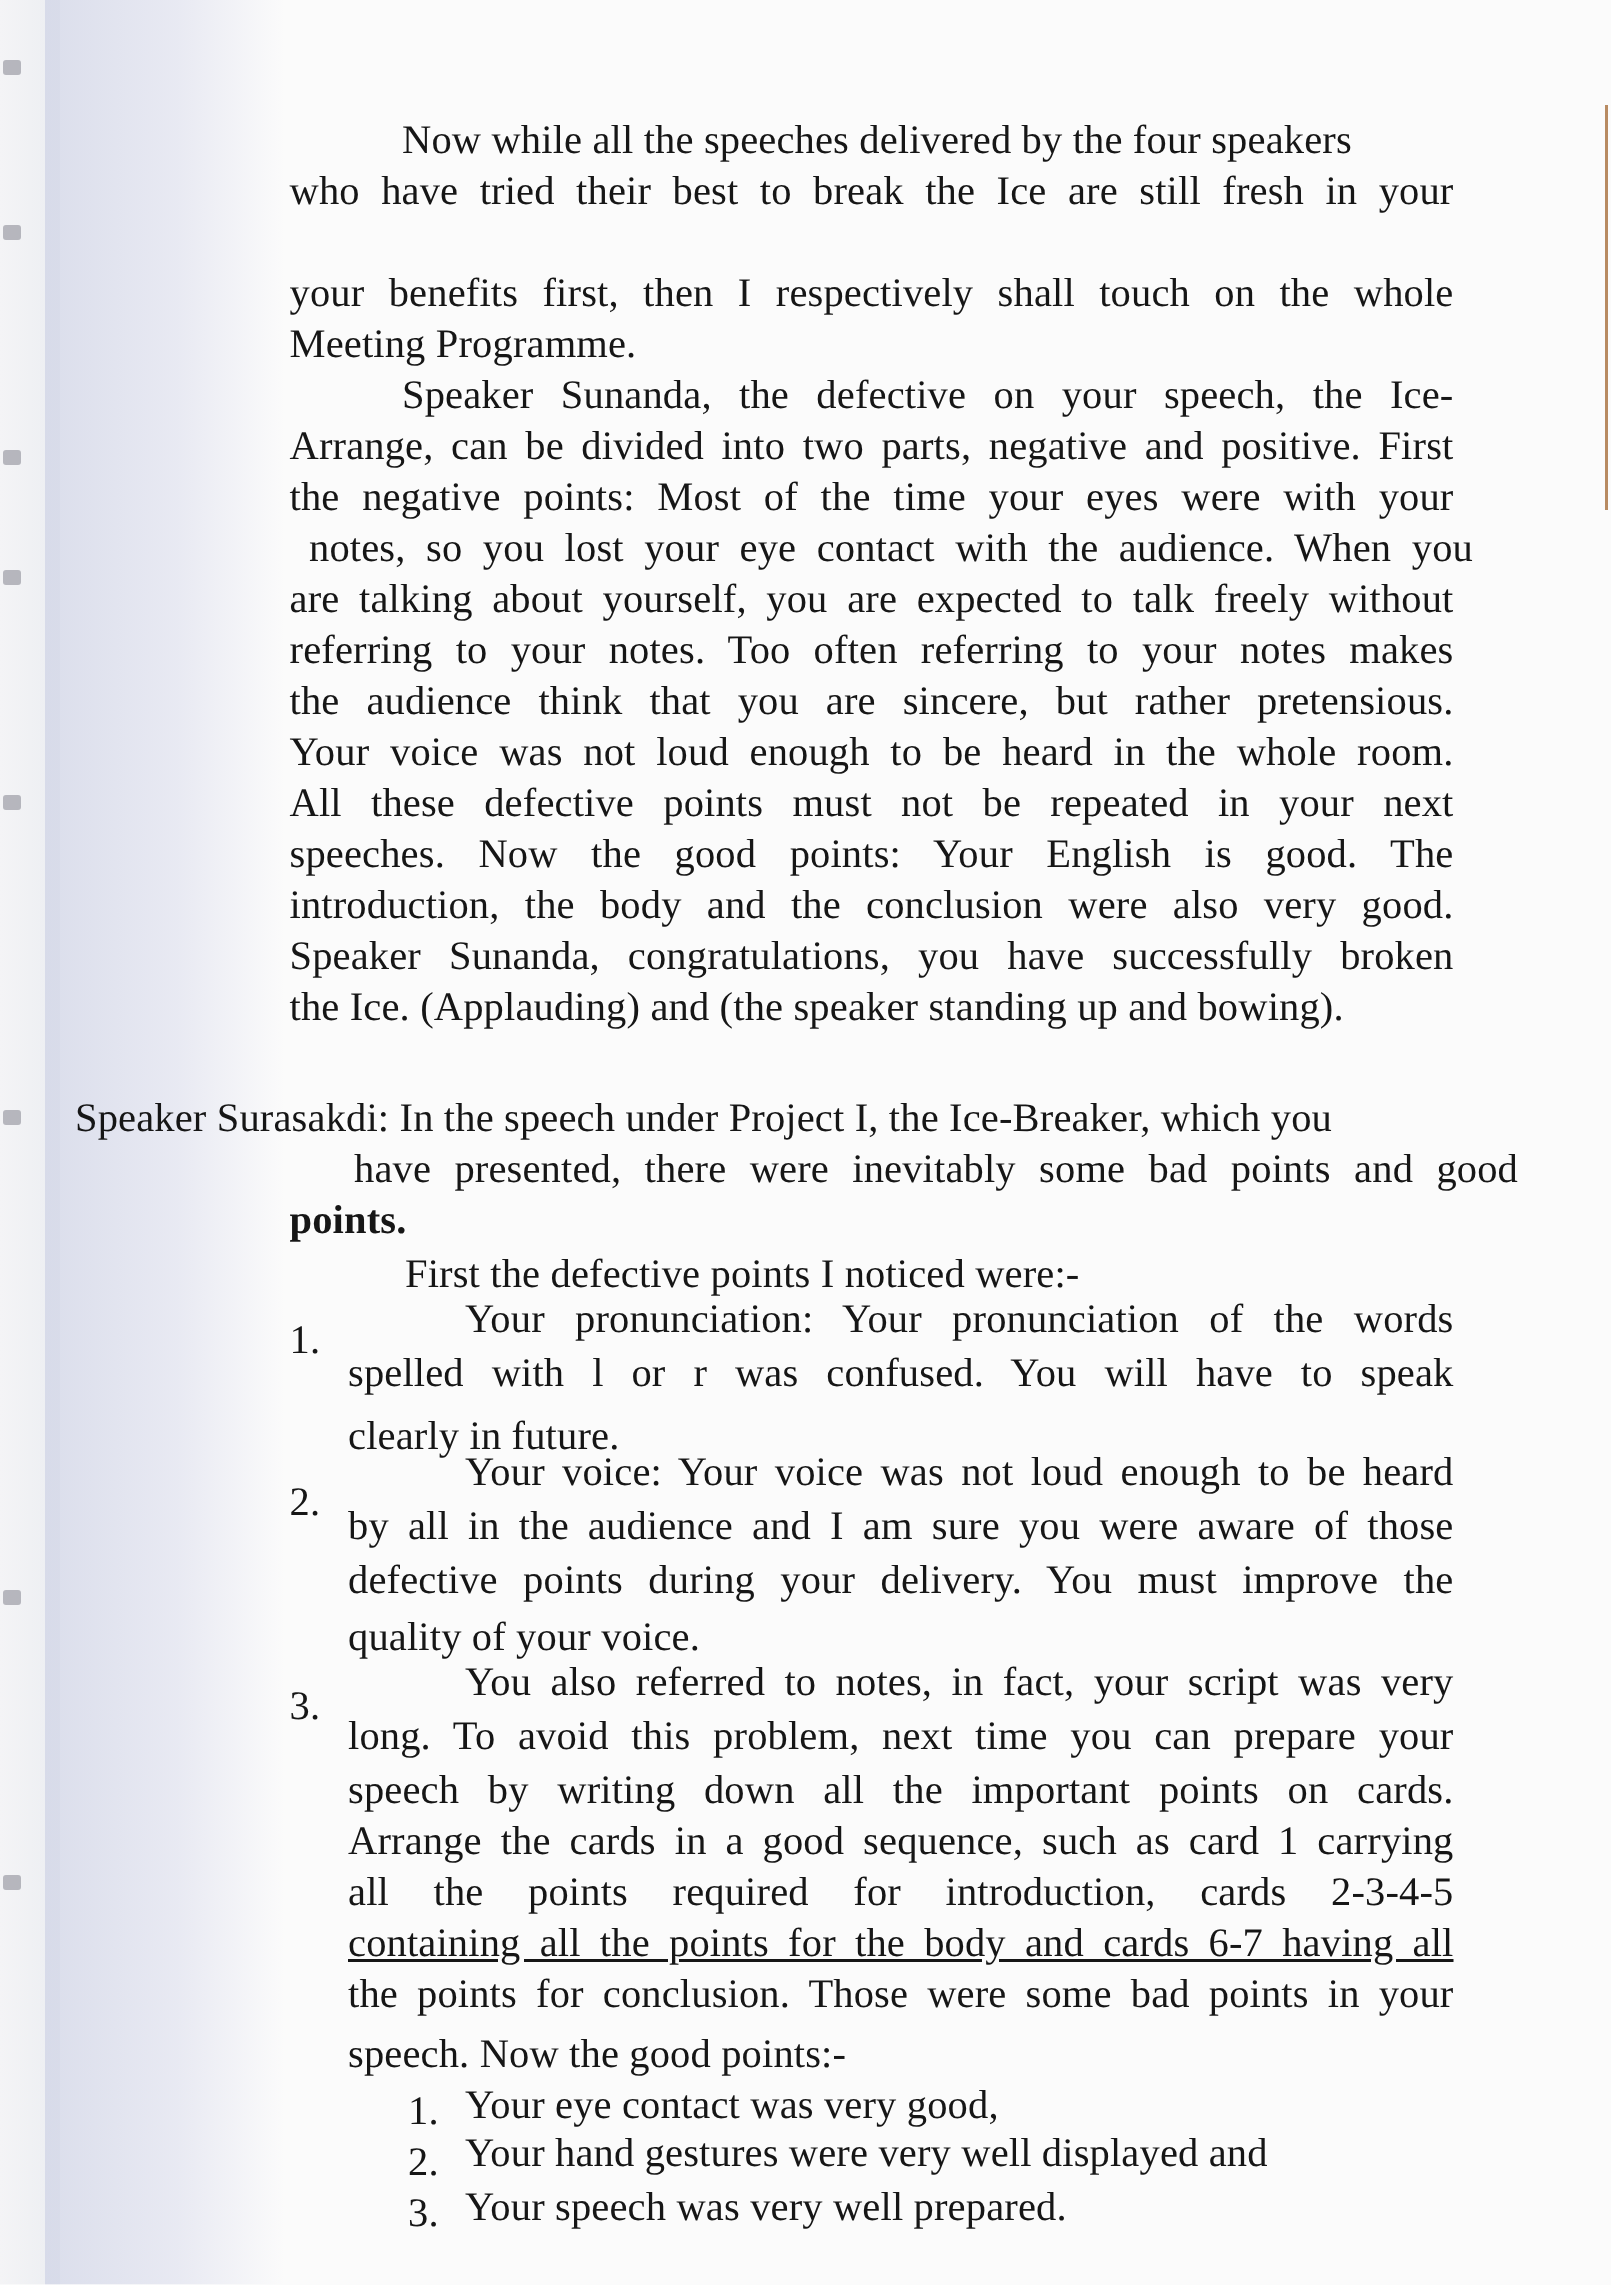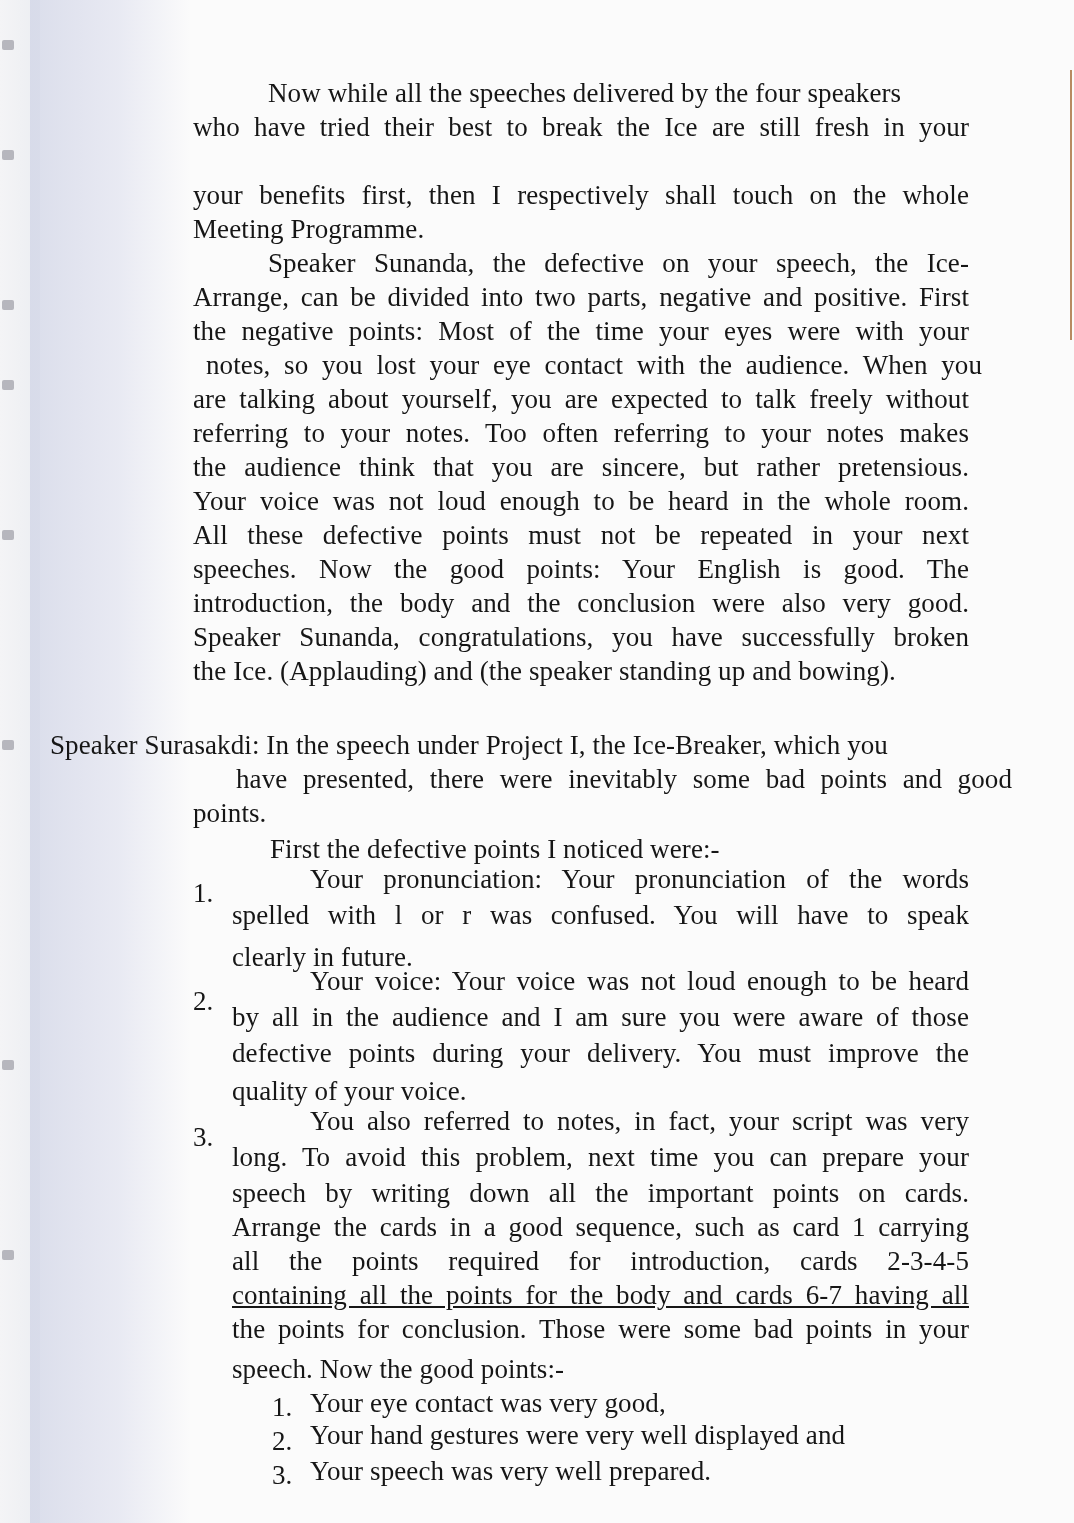--- a/index.html
+++ b/index.html
@@ -65,21 +65,21 @@
   <div class="line just" style="left:193px;top:450px;width:776px;">the audience think that you are sincere, but rather pretensious.</div>
   <div class="line just" style="left:193px;top:484px;width:776px;">Your voice was not loud enough to be heard in the whole room.</div>
   <div class="line just" style="left:193px;top:518px;width:776px;">All these defective points must not be repeated in your next</div>
   <div class="line just" style="left:193px;top:552px;width:776px;">speeches. Now the good points: Your English is good. The</div>
   <div class="line just" style="left:193px;top:586px;width:776px;">introduction, the body and the conclusion were also very good.</div>
   <div class="line just" style="left:193px;top:600px;width:776px;margin-top:20px;">Speaker Sunanda, congratulations, you have successfully broken</div>
   <div class="line" style="left:193px;top:654px;">the Ice. (Applauding) and (the speaker standing up and bowing).</div>
 
   <div class="line" style="left:50px;top:728px;">Speaker Surasakdi: In the speech under Project I, the Ice-Breaker, which you</div>
   <div class="line just" style="left:193px;top:762px;width:776px;margin-left:43px;">have presented, there were inevitably some bad points and good</div>
-  <div class="line" style="left:193px;top:796px;">points.</div>
+  <div class="line" style="left:193px;top:796px;font-weight:bold;">points.</div>
   <div class="line" style="left:270px;top:832px;">First the defective points I noticed were:-</div>
 
   <div class="line" style="left:193px;top:876px;">1.</div>
   <div class="line just" style="left:232px;top:898px;width:737px;">spelled with l or r was confused. You will have to speak</div>
   <div class="line just" style="left:310px;top:862px;width:659px;">Your pronunciation: Your pronunciation of the words</div>
   <div class="line" style="left:232px;top:940px;">clearly in future.</div>
 
   <div class="line" style="left:193px;top:984px;">2.</div>
   <div class="line just" style="left:310px;top:964px;width:659px;">Your voice: Your voice was not loud enough to be heard</div>
   <div class="line just" style="left:232px;top:1000px;width:737px;">by all in the audience and I am sure you were aware of those</div>

